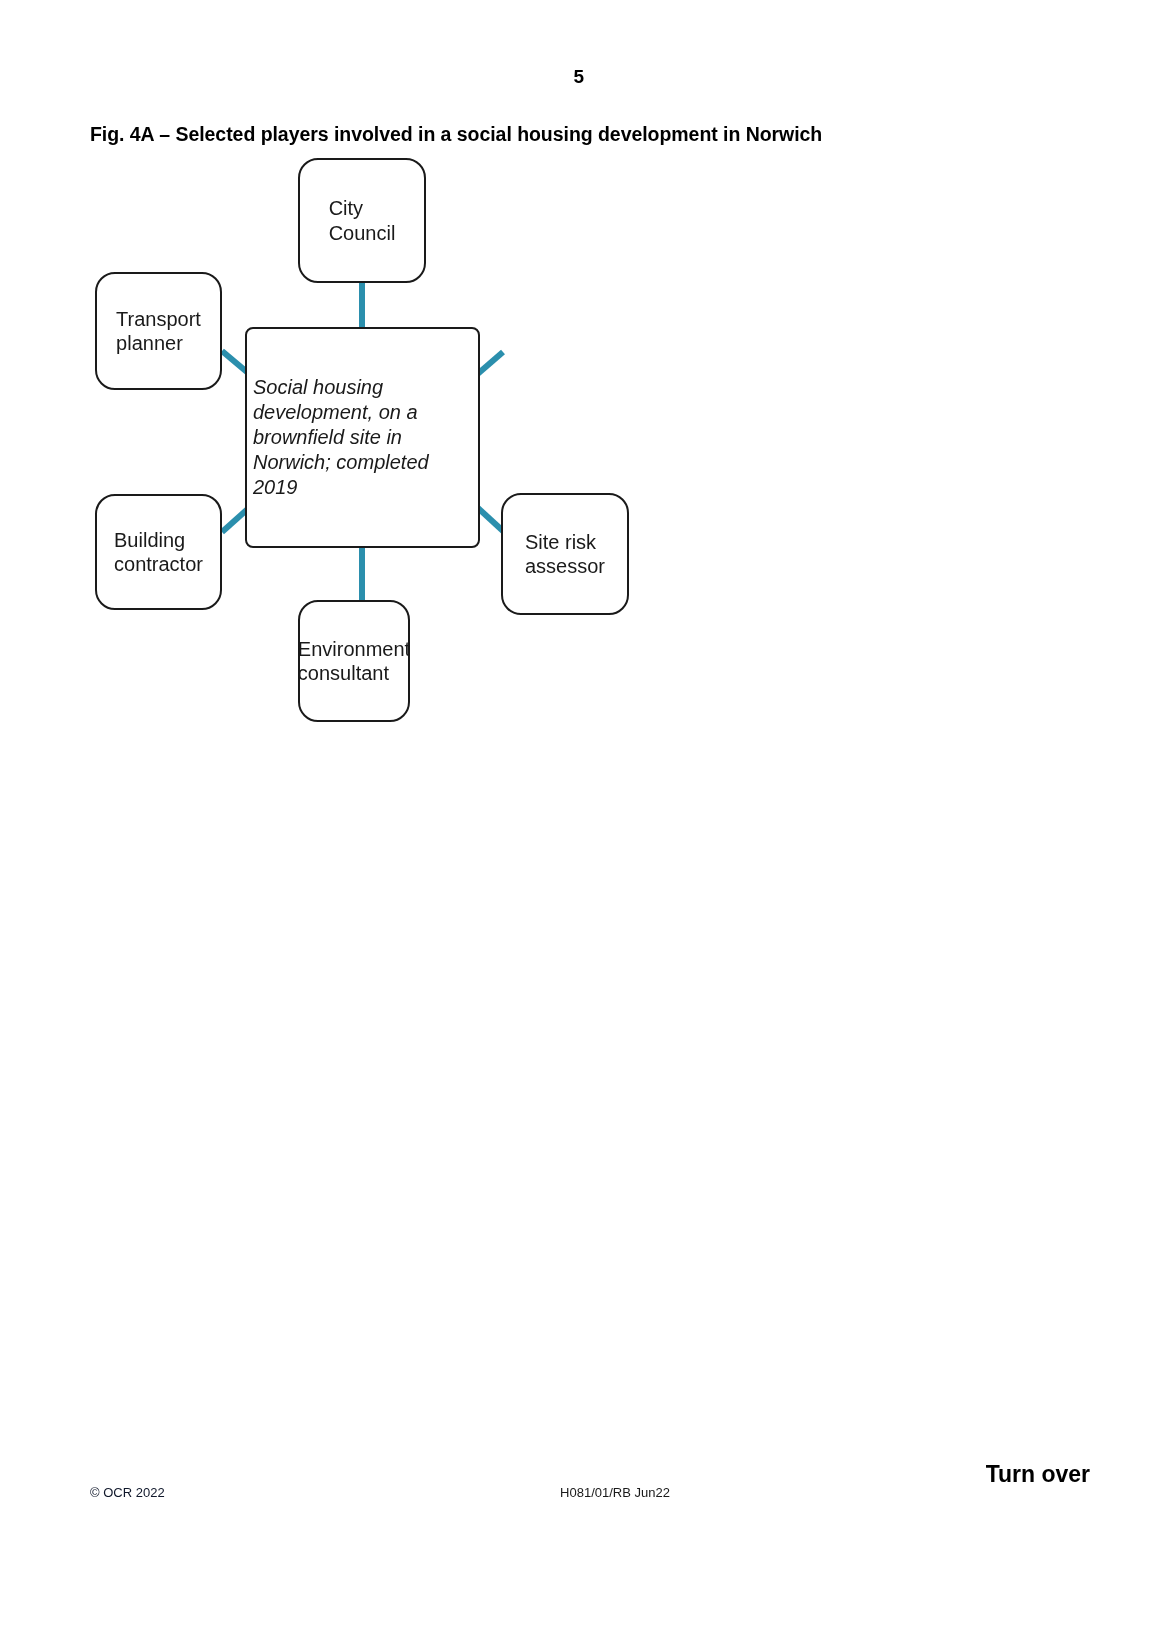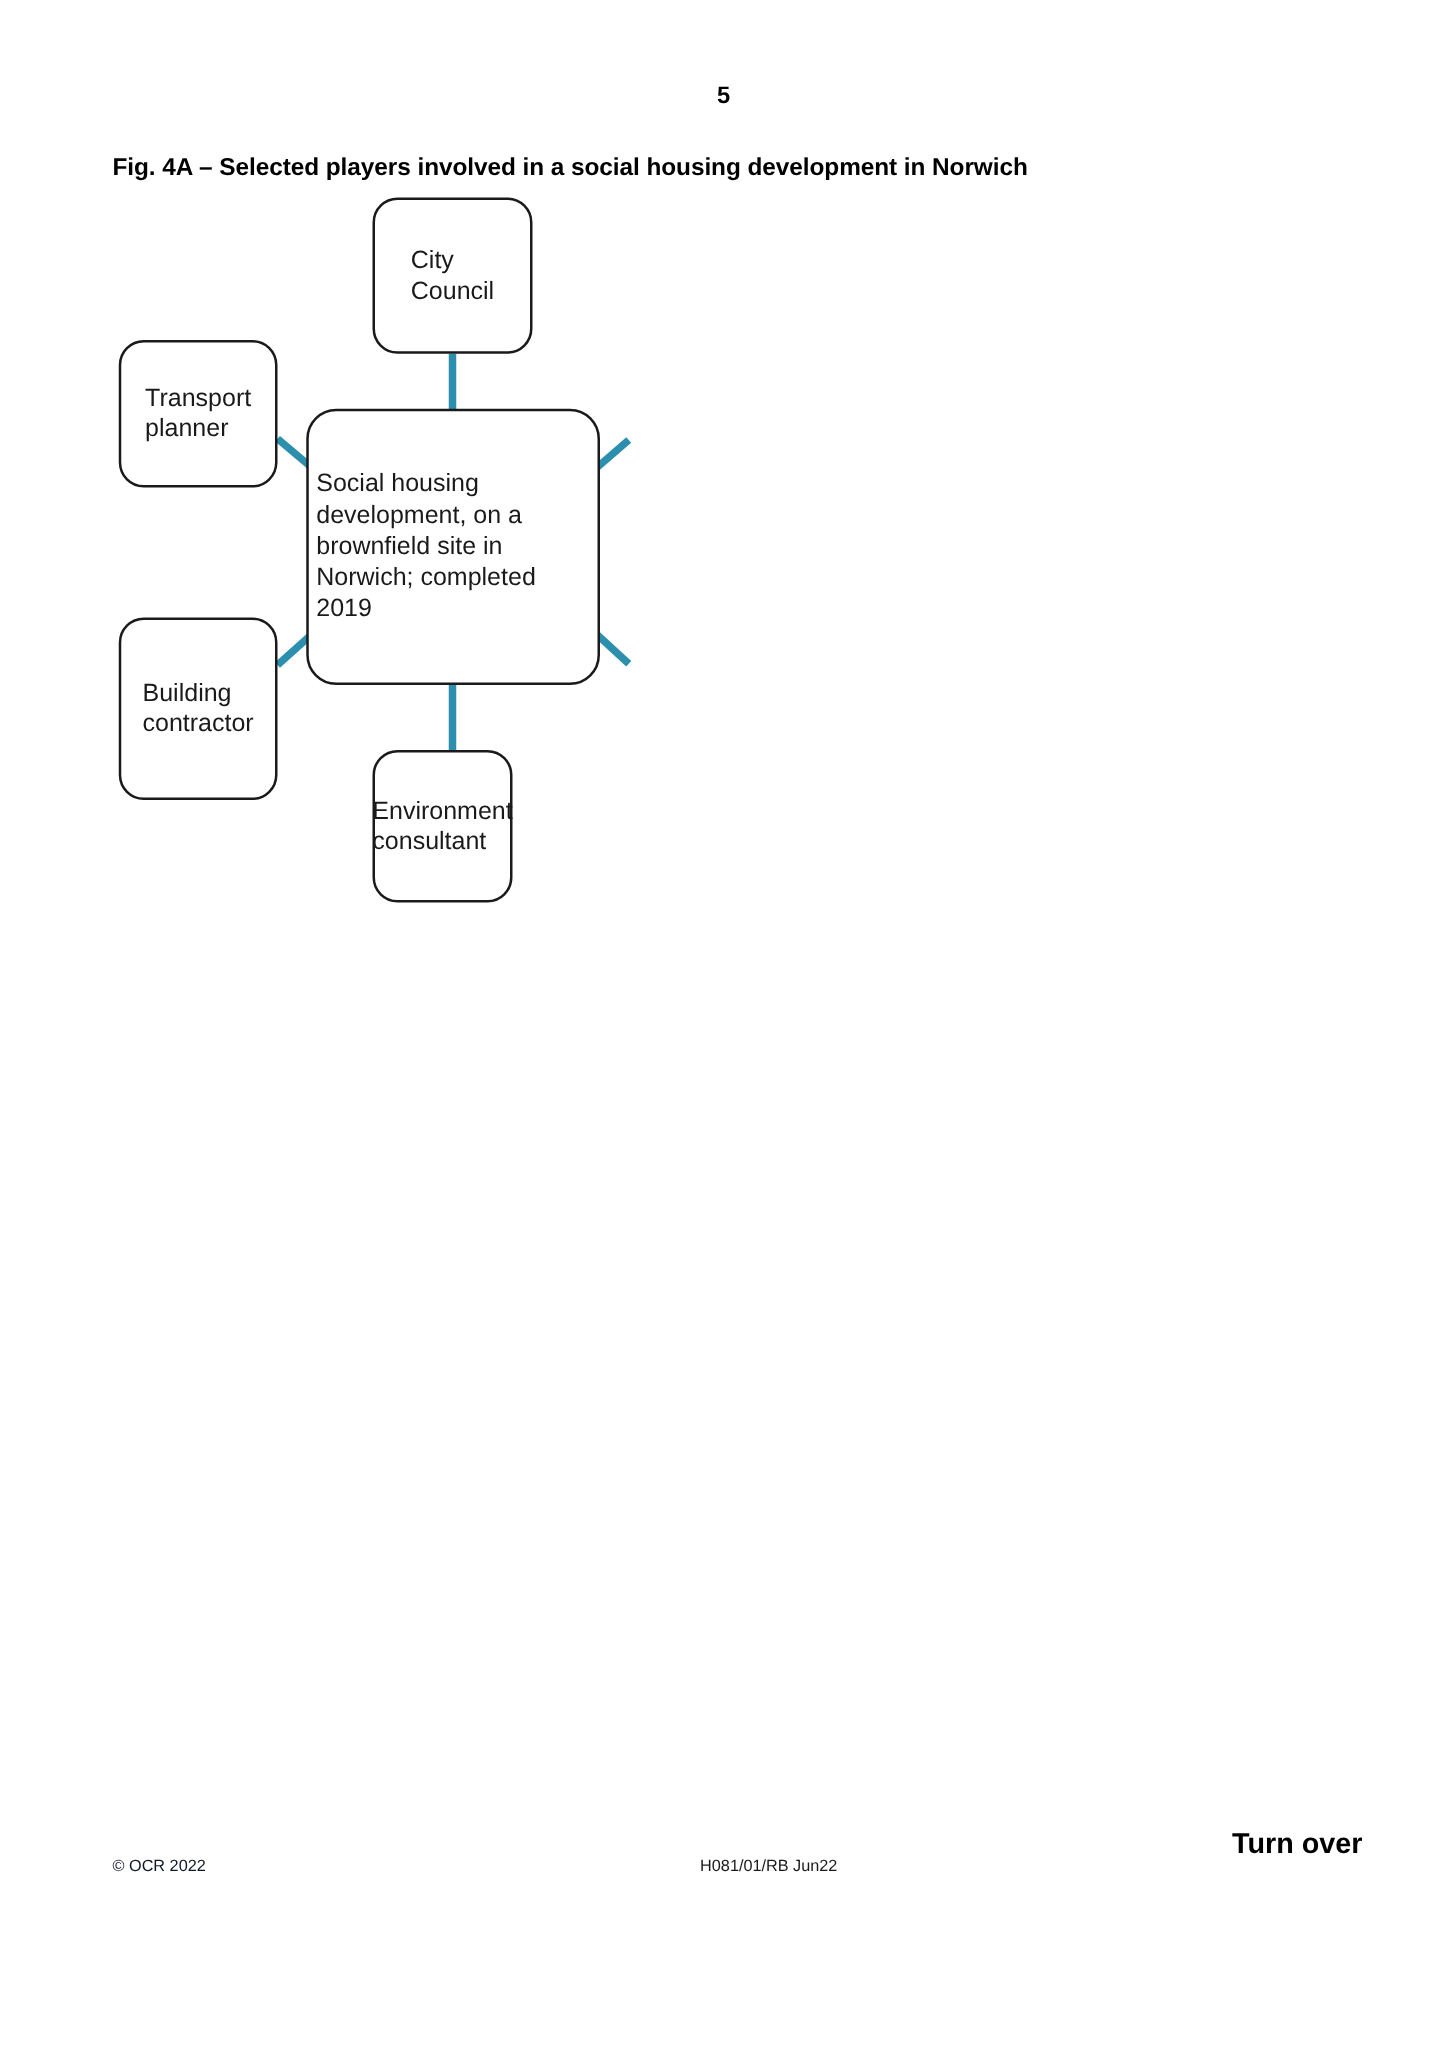--- a/index.html
+++ b/index.html
@@ -71,30 +71,31 @@
     justify-content: center;
     text-align: left;
     font-size: 20px;
     line-height: 24.5px;
     color: #1a1a1a;
     white-space: pre-line;
     padding: 2px 6px;
   }
 
   .node.central {
-    border-radius: 24px;
+    border-radius: 8px;
     font-size: 20px;
     line-height: 25px;
+    font-style: italic;
   }
 
   
   .n-city        { left: 218px; top: 18px;  width: 128px; height: 125px; }
   .n-transport   { left: 15px;  top: 132px; width: 127px; height: 118px; }
   .n-architect   { left: 421px; top: 136px; width: 128px; height: 118px; }
-  .n-building    { left: 15px;  top: 354px; width: 127px; height: 146px; }
+  .n-building    { left: 15px;  top: 354px; width: 127px; height: 116px; }
   .n-siterisk    { left: 421px; top: 353px; width: 128px; height: 122px; }
   .n-environment { left: 218px; top: 460px; width: 112px; height: 122px; }
   .n-central     { left: 165px; top: 187px; width: 235px; height: 221px; }
 
   
   .footer-left {
     position: absolute;
     left: 90px;
     top: 1485px;
     font-size: 13px;
@@ -150,20 +151,22 @@
     <div class="node n-city">City
 Council</div>
 
     <div class="node n-transport">Transport
 planner</div>
 
 
     <div class="node n-building">Building
 contractor</div>
 
+    <div class="node n-siterisk">Site risk
+assessor</div>
 
     <div class="node n-environment">Environment
 consultant</div>
 
   </div>
 
   <div class="footer-left">© OCR 2022</div>
 
   <div class="footer-center">H081/01/RB Jun22</div>
 

